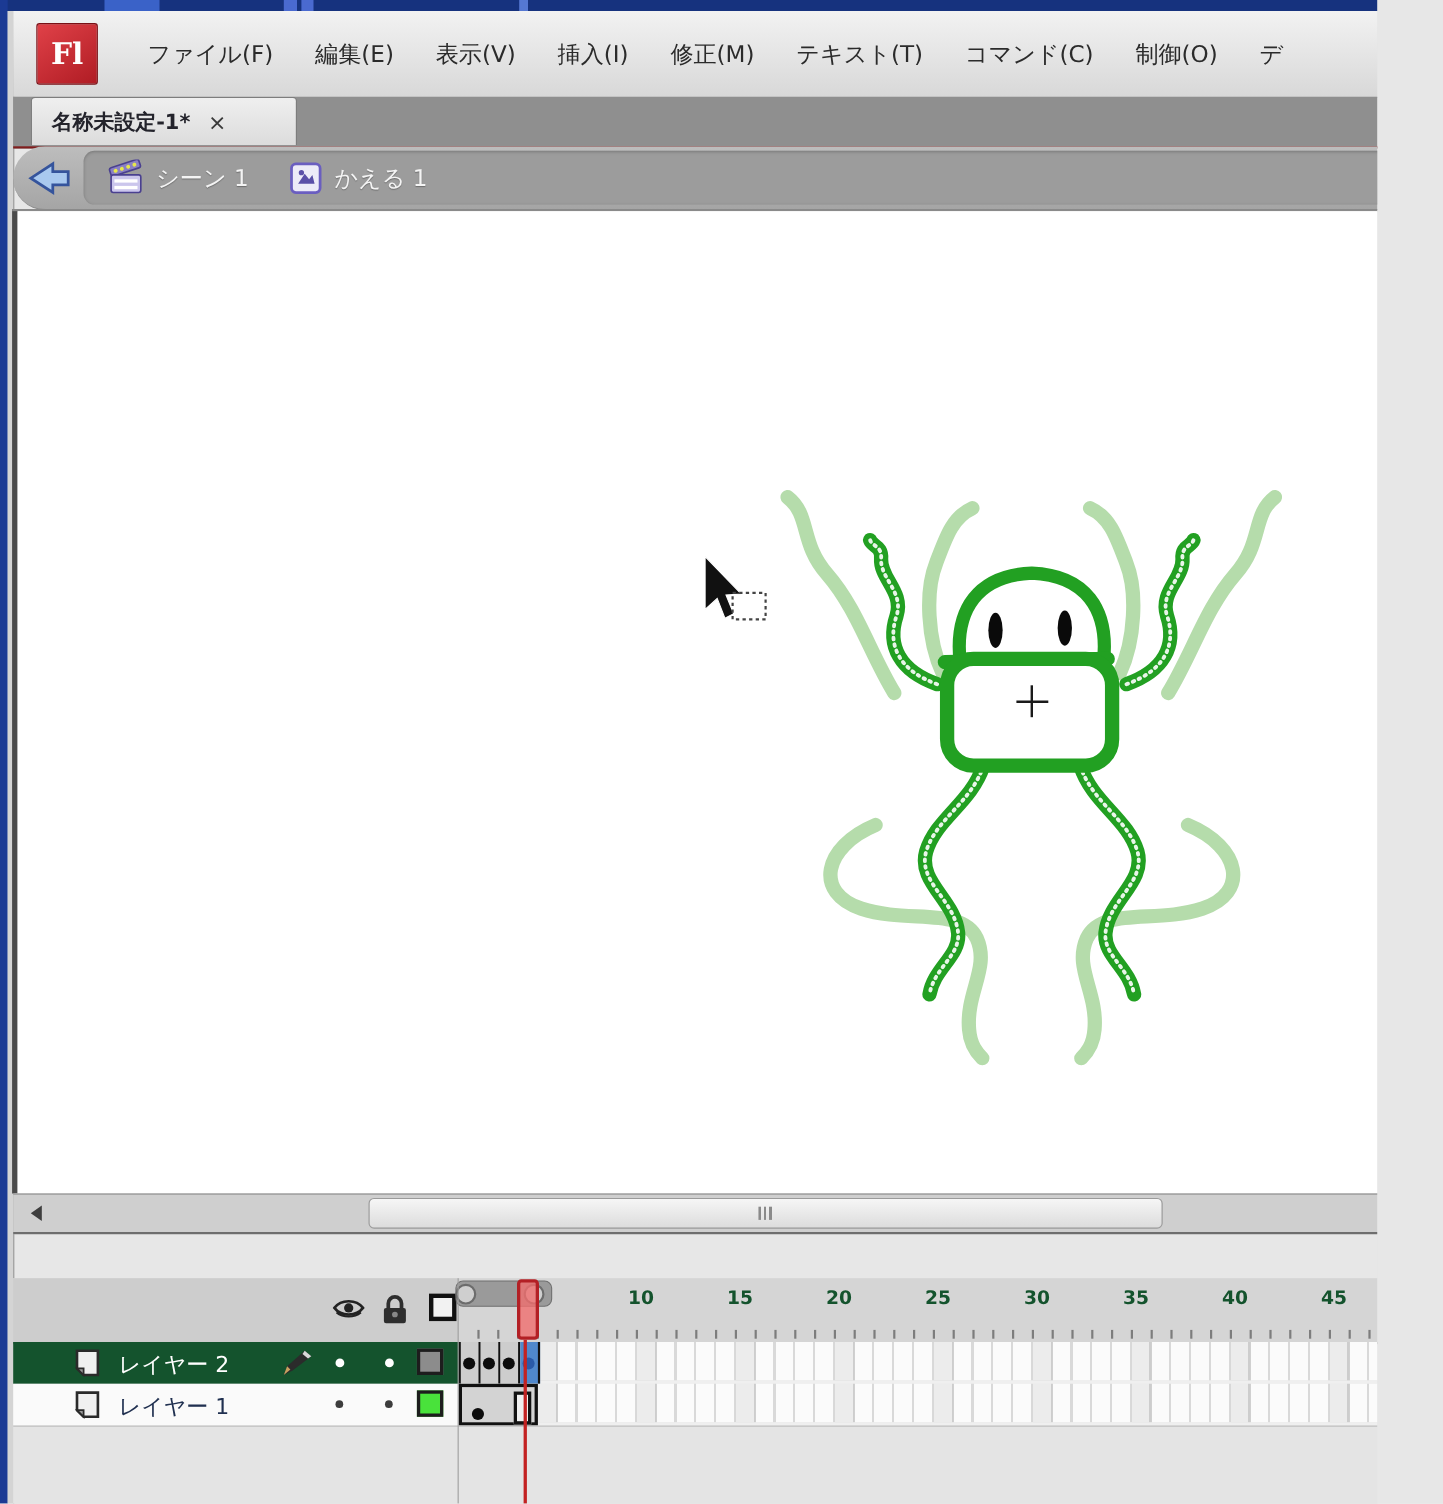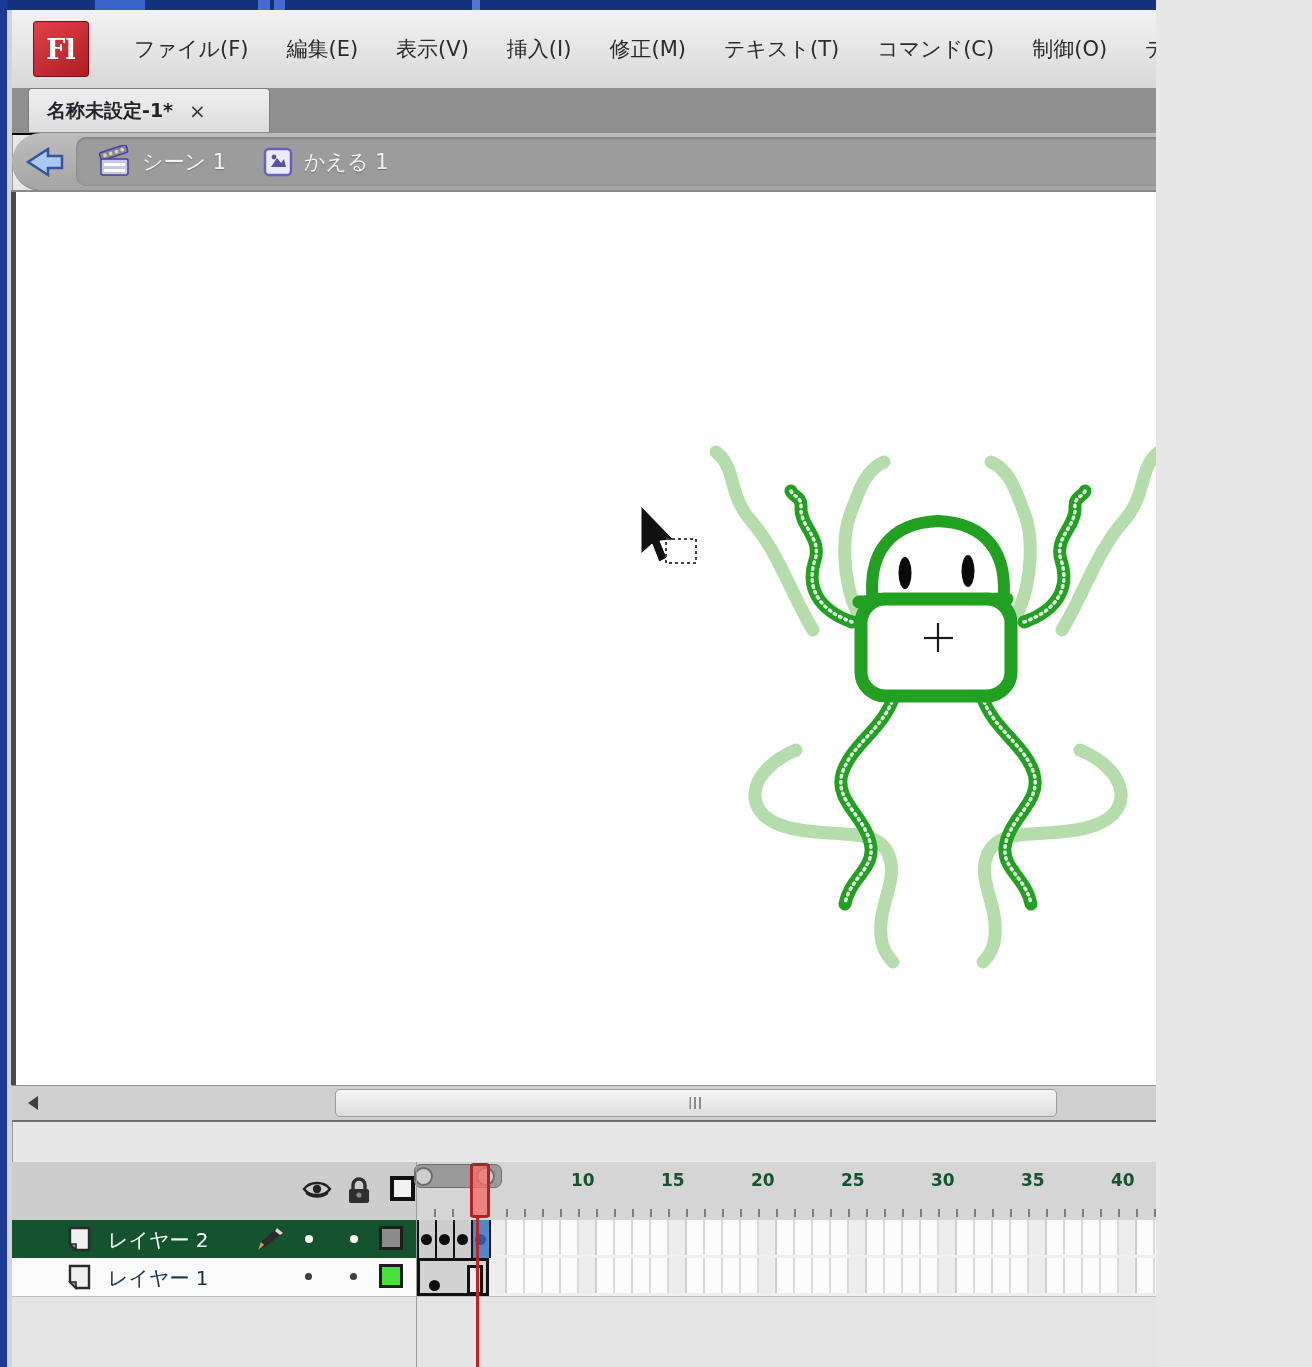--- a/index.html
+++ b/index.html
@@ -1,37 +1,37 @@
 <!DOCTYPE html>
 <html><head>
 <meta charset="utf-8">
 <style>
   html,body{margin:0;padding:0;background:#e7e7e7;}
-  .screen{position:relative;width:1156px;height:1367px;overflow:hidden;
+  .screen{position:relative;width:1252px;height:1367px;overflow:hidden;
           font-family:"DejaVu Sans","Liberation Sans",sans-serif;background:#e7e7e7;}
   .abs{position:absolute;}
 
   
   #top-strip{left:0;top:0;width:1312px;height:10px;background:#16327e;}
   .top-seg{position:absolute;top:0;height:10px;background:#3a62c8;}
   #left-strip{left:0;top:0;width:7px;height:1367px;background:#1b3a94;}
   #win-edge{left:7px;top:10px;width:5px;height:1357px;background:#d4d4d4;border-right:1px solid #9a9a9a;}
 
   
   #menubar{left:12px;top:10px;width:1300px;height:78px;
            background:linear-gradient(#f2f2f2,#d8d8d8);border-bottom:1px solid #a8a8a8;
            display:flex;align-items:center;}
   #fl-icon{width:54px;height:54px;margin:0 26px 0 21px;border:1px solid #7a1016;border-radius:3px;
            background:linear-gradient(145deg,#e04148,#b01c24);color:#fff;font-weight:bold;
            font-size:27px;display:flex;align-items:center;justify-content:center;
            font-family:"DejaVu Serif","Liberation Serif",serif;}
   .menu-item{font-size:21px;color:#2b2b2b;padding:10px 19px;white-space:nowrap;cursor:default;}
 
   
-  #tabrow{left:12px;top:88px;width:1300px;height:45px;background:#8f8f8f;border-bottom:2px solid #000000;}
+  #tabrow{left:12px;top:88px;width:1300px;height:45px;background:#8f8f8f;border-bottom:2px solid #7f1d1d;}
   #doc-tab{position:absolute;left:16px;top:0;height:43px;min-width:208px;padding:0 14px 0 18px;
            background:linear-gradient(#efefef,#dcdcdc);border:1px solid #7d7d7d;border-bottom:none;
            border-radius:4px 4px 0 0;display:flex;align-items:center;gap:16px;}
   #doc-title{font-size:19px;font-weight:bold;color:#23232b;white-space:nowrap;}
   #doc-close{font-size:20px;color:#3a3a3a;cursor:default;}
 
   
   #editbar{left:12px;top:133px;width:1300px;height:57px;
            background:linear-gradient(#bdbdbd,#a5a5a5);border-bottom:1px solid #8a8a8a;border-radius:29px;}
   #back-btn{position:absolute;left:12px;top:12px;width:42px;height:34px;}

